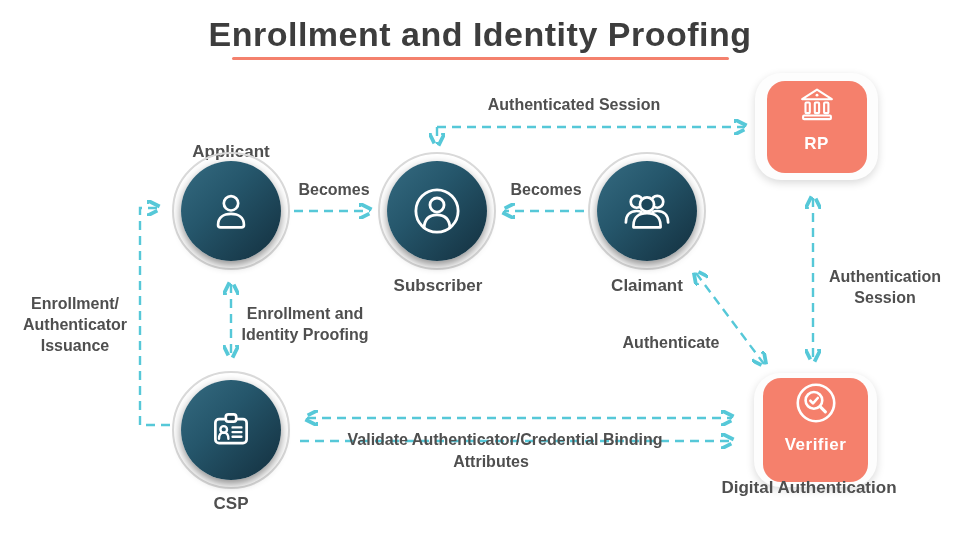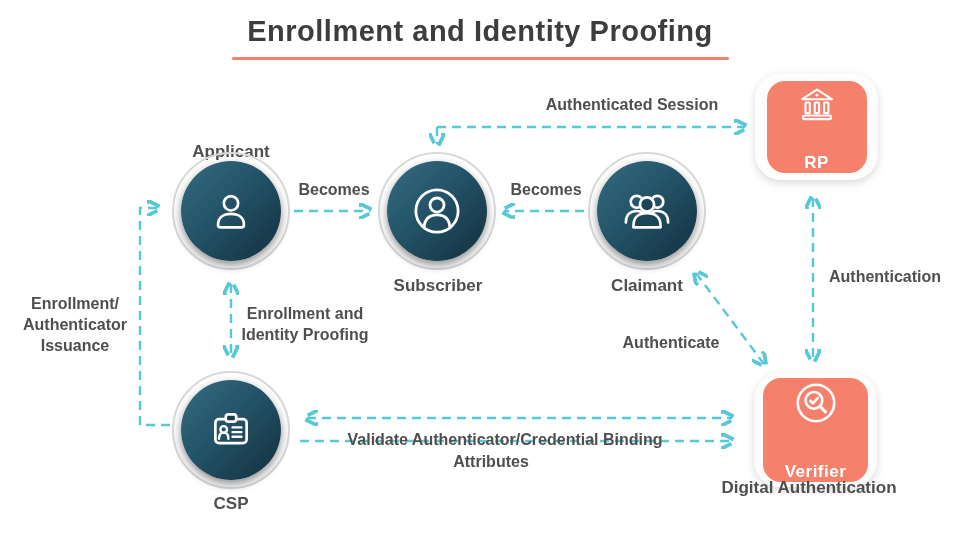--- a/index.html
+++ b/index.html
@@ -1,38 +1,38 @@
 <!DOCTYPE html>
 <html><head>
 <meta charset="utf-8">
 <style>
   * { margin:0; padding:0; box-sizing:border-box; }
   body { background:#fff; font-family:"Liberation Sans", sans-serif; }
   .canvas { position:relative; width:960px; height:536px; background:#ffffff; overflow:hidden; }
 
   .title { position:absolute; top:15px; left:0; width:100%; text-align:center;
-           font-size:29px; font-weight:700; color:#3d3d3d; letter-spacing:0.5px; }
+           font-size:34px; font-weight:700; color:#3d3d3d; letter-spacing:0.5px; }
   .title-underline { position:absolute; left:232px; top:57px; width:497px; height:3px;
            background:#f4816d; border-radius:2px; }
 
   
   .node-ring { position:absolute; width:118px; height:118px; border-radius:50%;
            border:2px solid #d9d9d9; }
   .node-circle { position:absolute; left:7px; top:7px; width:100px; height:100px; border-radius:50%;
            background:linear-gradient(135deg,#356b81 0%, #25566b 40%, #132f3e 100%);
            box-shadow:0 4px 10px rgba(0,0,0,0.45);
            display:flex; align-items:center; justify-content:center; }
   .node-circle svg { display:block; }
 
   
   .card { position:absolute; background:#fdfdfd; border-radius:26px;
            box-shadow:0 3px 8px rgba(0,0,0,0.15);
            display:flex; align-items:center; justify-content:center; }
   .salmon { background:#f5806c; border-radius:18px;
-           display:flex; flex-direction:column; align-items:center; justify-content:space-between;
+           display:flex; flex-direction:column; align-items:center; justify-content:flex-start;
            color:#fff; font-weight:700; }
   .salmon .box-label { font-size:17px; letter-spacing:0.5px; margin-top:3px; }
 
   .lbl { position:absolute; color:#4f4f4f; font-weight:700; white-space:nowrap;
            transform:translateX(-50%); font-size:16px; }
   .lbl.node { font-size:17px; }
   .lbl.multi { white-space:normal; text-align:center; line-height:21px; }
 
   .edges { position:absolute; left:0; top:0; width:960px; height:536px; }
   .edges path { fill:none; stroke:#56c8d8; stroke-width:2.4; stroke-dasharray:9 6; }
@@ -145,24 +145,25 @@
           <path d="M18.6 21.8 l2.5 2.5 l4.6-5.1"></path>
         </svg>
       </span>
       <span class="box-label">Verifier</span>
     </div>
   </div>
   <div class="lbl node" style="left:809px; top:478px;">Digital Authentication</div>
 
   <div class="lbl" style="left:334px; top:181px;">Becomes</div>
   <div class="lbl" style="left:546px; top:181px;">Becomes</div>
-  <div class="lbl" style="left:632px; top:96px;">Authenticated Session</div>
+  <div class="lbl" style="left:574px; top:96px;">Authenticated Session</div>
 
   <div class="lbl multi" style="left:885px; top:266px;">
     <span style="display:block">Authentication</span>
+    <span style="display:block">Session</span>
   </div>
 
   <div class="lbl" style="left:671px; top:334px;">Authenticate</div>
 
   <div class="lbl multi" style="left:305px; top:303px;">
     <span style="display:block">Enrollment and</span>
     <span style="display:block">Identity Proofing</span>
   </div>
 
   <div class="lbl multi" style="left:75px; top:293px;">

